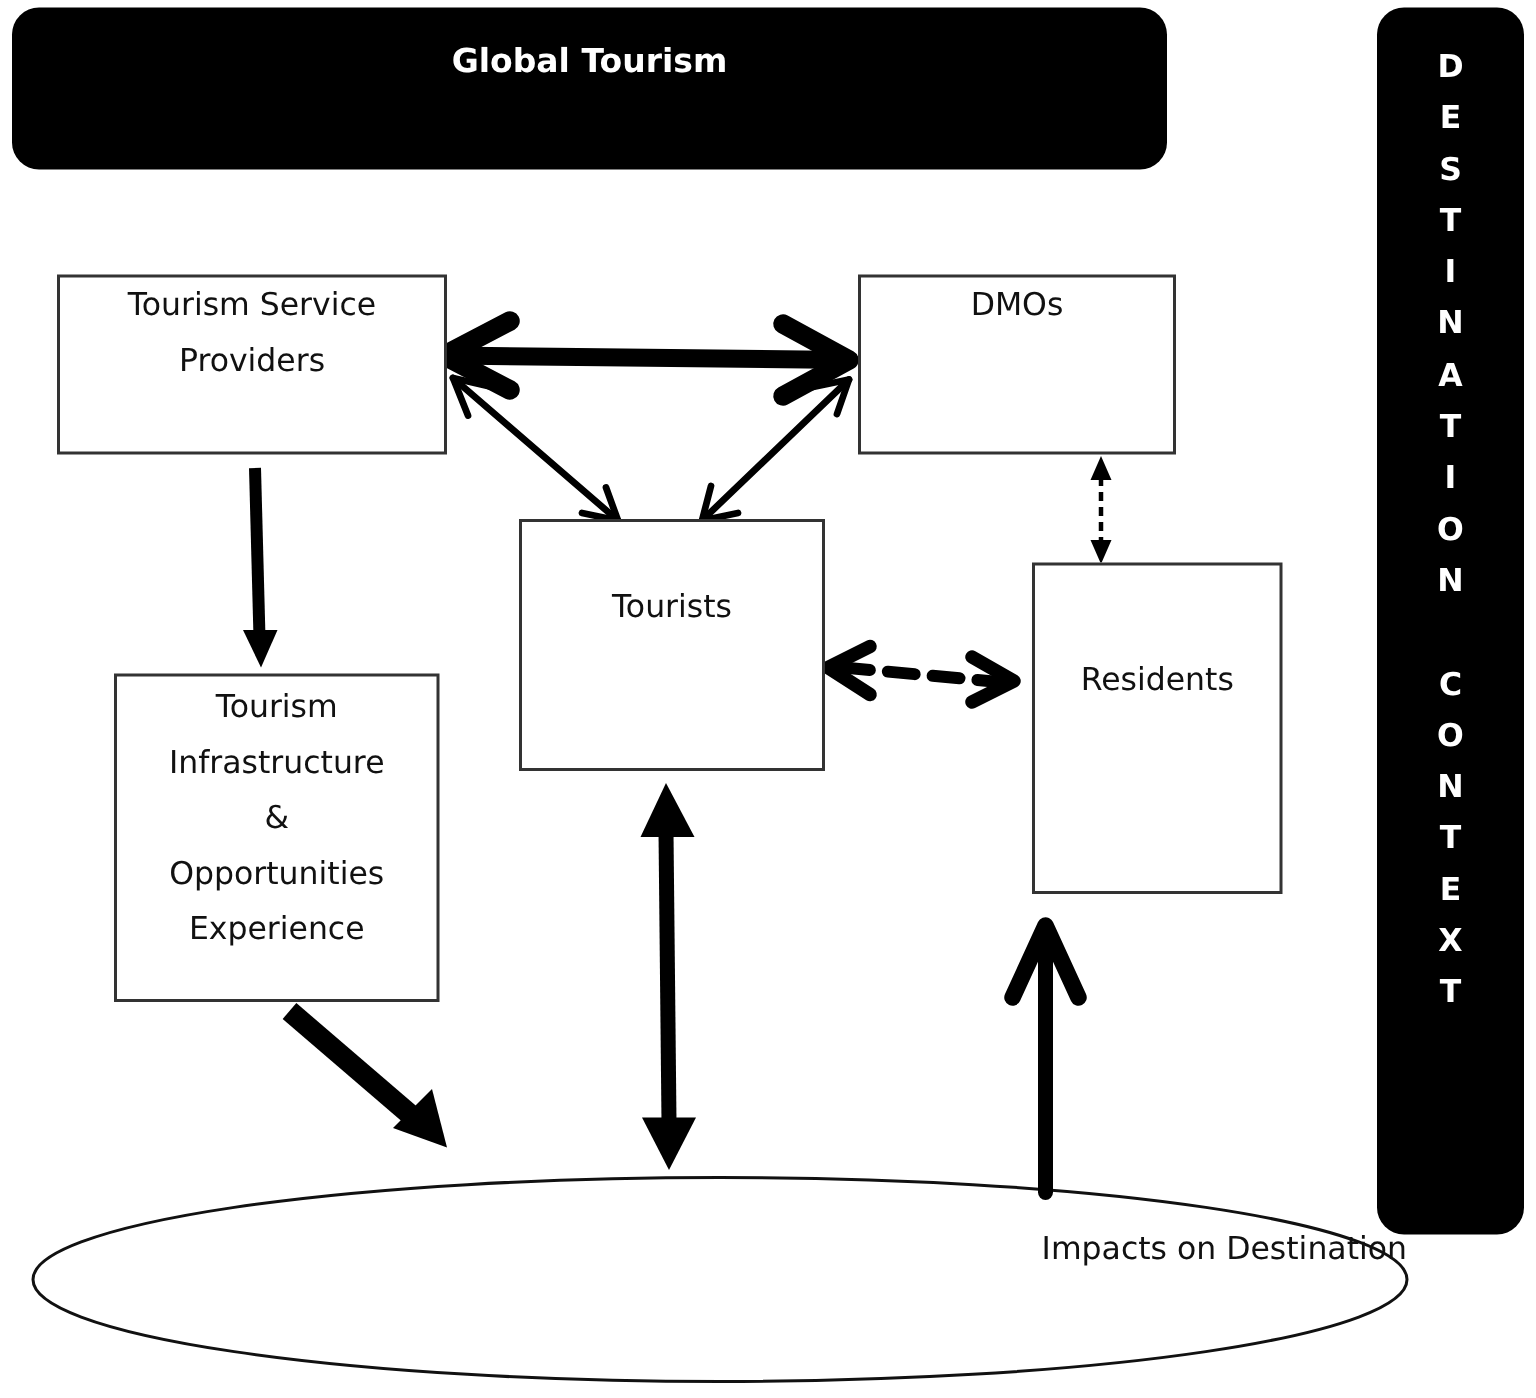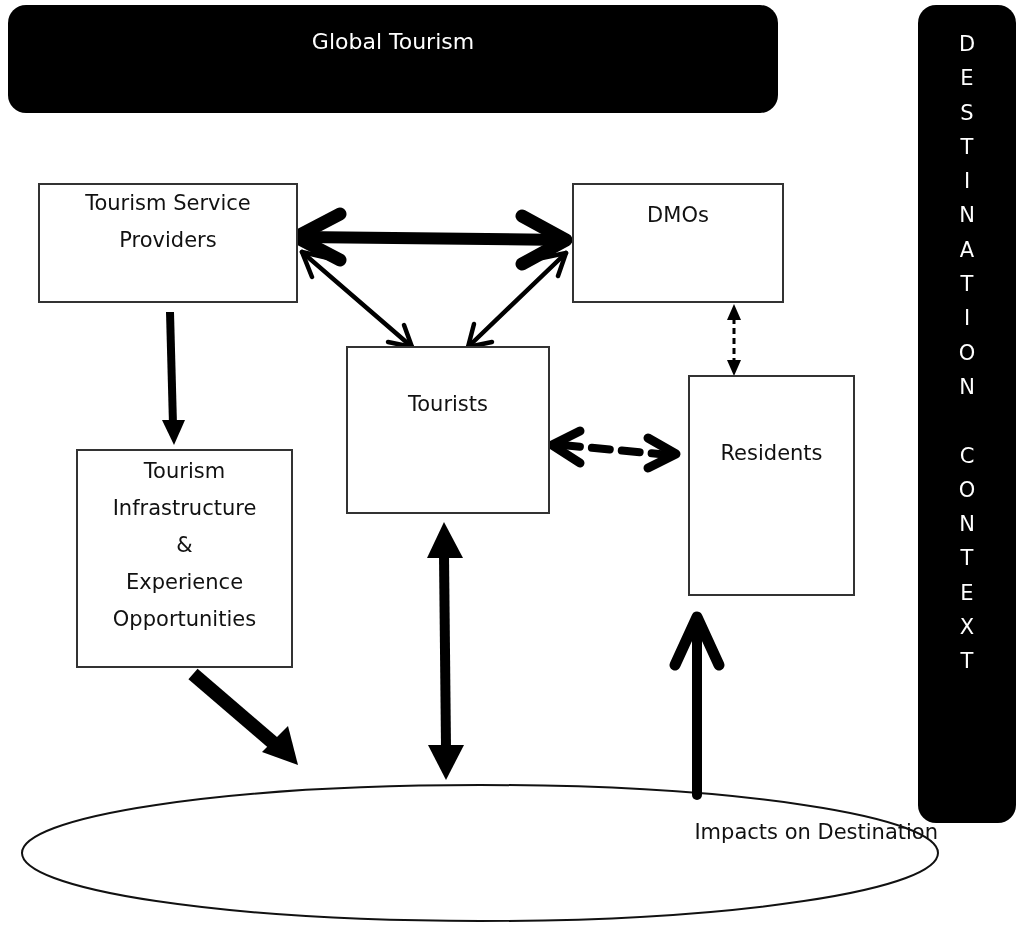--- a/index.html
+++ b/index.html
@@ -1,30 +1,30 @@
 <!DOCTYPE html>
 <html><head>
   <meta charset="utf-8">
   <style>
     html, body { margin: 0; padding: 0; background: #ffffff; }
     body { width: 1024px; height: 932px; position: relative; overflow: hidden;
            font-family: "DejaVu Sans", sans-serif; color: #111; }
     .abs { position: absolute; }
-    .banner { background: #000; color: #fff; border-radius: 18px; }
+    .banner { background: #000; color: #fff; border-radius: 18px; font-weight: bold; }
     #global-banner { left: 8px; top: 5px; width: 770px; height: 108px; }
     #global-banner span { position: absolute; left: 0; right: 0; top: 24px;
            text-align: center; font-size: 22px; }
     #context-bar { left: 918px; top: 5px; width: 98px; height: 818px; }
     #context-bar .letters { position: absolute; left: 0; right: 0; top: 22px;
            text-align: center; font-size: 21px; line-height: 34.3px; }
     #context-bar .letters span { display: block; height: 34.3px; }
     .box { border: 2px solid #333; background: #fff; box-sizing: border-box;
            text-align: center; font-size: 21px; line-height: 37px; }
     #box-tsp { left: 38px; top: 183px; width: 260px; height: 120px; }
-    #box-dmo { left: 572px; top: 183px; width: 212px; height: 120px; padding-top: 12px; }
+    #box-dmo { left: 572px; top: 183px; width: 212px; height: 120px; padding-top: 0; }
     #box-tourists { left: 346px; top: 346px; width: 204px; height: 168px; padding-top: 38px; }
     #box-residents { left: 688px; top: 375px; width: 167px; height: 221px; padding-top: 58px; }
     #box-infra { left: 76px; top: 449px; width: 217px; height: 219px; padding-top: 2px; }
     svg#arrows { position: absolute; left: 0; top: 0; }
     #impacts-label { left: 22px; width: 916px; top: 820px; text-align: right; font-size: 21px; }
   </style>
 </head>
 <body>
 
 <div class="abs banner" id="global-banner">
@@ -133,17 +133,17 @@
 </div>
 
 <div class="abs box" id="box-residents">
   <div>Residents</div>
 </div>
 
 <div class="abs box" id="box-infra">
   <div>Tourism</div>
   <div>Infrastructure</div>
   <div>&amp;</div>
+  <div>Opportunities</div>
   <div>Experience</div>
-  <div>Opportunities</div>
 </div>
 
 <div class="abs" id="impacts-label">Impacts on Destination</div>
 
 </body></html>

